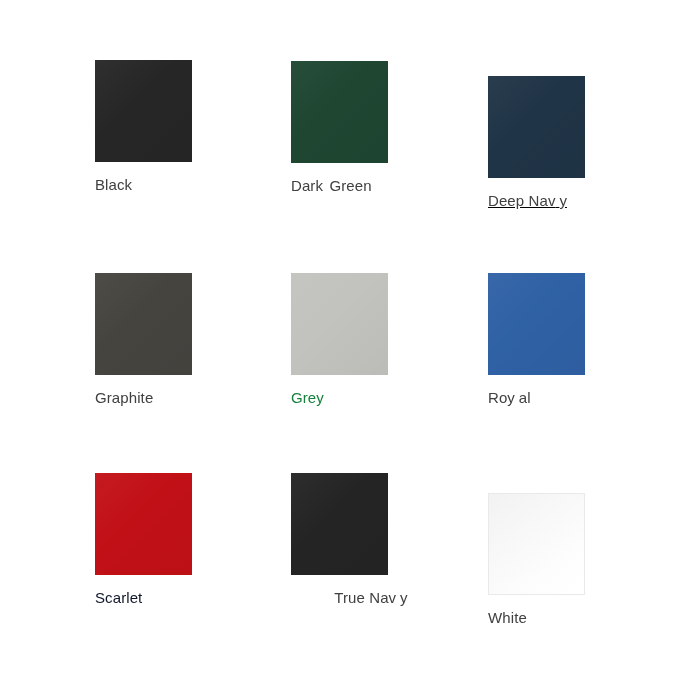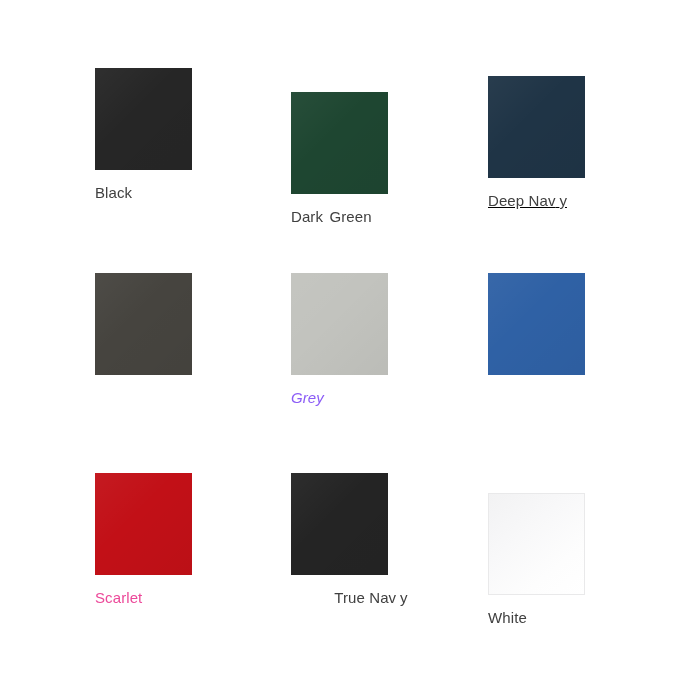--- a/index.html
+++ b/index.html
@@ -60,45 +60,47 @@
     letter-spacing: 2.6px;
   }
   .word-gap {
     letter-spacing: 2.2px;
   }
 </style>
 </head>
 <body>
 
 <div id="swatch-grid" style="background: rgb(255, 255, 255);">
-    <div class="swatch-cell" style="left: 95px; top: 68px;">
+    <div class="swatch-cell" style="left: 95px; top: 60px;">
       <div class="swatch-chip tinted" style="background-color: rgb(38, 38, 38);"></div>
       <div class="swatch-label" style="color: rgb(64, 64, 64);">Black</div>
     </div>
-    <div class="swatch-cell" style="left: 291px; top: 92px;">
+    <div class="swatch-cell" style="left: 291px; top: 61px;">
       <div class="swatch-chip tinted" style="background-color: rgb(30, 70, 49);"></div>
       <div class="swatch-label" style="color: rgb(64, 64, 64);"><span>Dark</span><span class="word-gap"> </span><span>Green</span></div>
     </div>
     <div class="swatch-cell" style="left: 488px; top: 76px; text-decoration: underline;">
       <div class="swatch-chip tinted" style="background-color: rgb(31, 52, 70);"></div>
       <div class="swatch-label" style="color: rgb(64, 64, 64);"><span>Deep Nav</span><span class="kern-gap"> </span><span>y</span></div>
     </div>
     <div class="swatch-cell" style="left: 95px; top: 273px;">
       <div class="swatch-chip tinted" style="background-color: rgb(70, 68, 63);"></div>
+      <div class="swatch-label" style="color: rgb(64, 64, 64);">Graphite</div>
     </div>
     <div class="swatch-cell" style="left: 291px; top: 273px;">
       <div class="swatch-chip tinted" style="background-color: rgb(194, 195, 190);"></div>
-      <div class="swatch-label" style="color: #8b5cf6; font-style: italic;">Grey</div>
+      <div class="swatch-label" style="color: #15803d;">Grey</div>
     </div>
     <div class="swatch-cell" style="left: 488px; top: 273px;">
       <div class="swatch-chip tinted" style="background-color: rgb(47, 97, 165);"></div>
+      <div class="swatch-label" style="color: rgb(64, 64, 64);"><span>Roy</span><span class="kern-gap"> </span><span>al</span></div>
     </div>
     <div class="swatch-cell" style="left: 95px; top: 473px;">
       <div class="swatch-chip tinted" style="background-color: rgb(194, 16, 23);"></div>
-      <div class="swatch-label" style="color: #ec4899;">Scarlet</div>
+      <div class="swatch-label" style="color: #0f172a;">Scarlet</div>
     </div>
     <div class="swatch-cell" style="left: 291px; top: 473px;">
       <div class="swatch-chip tinted" style="background-color: rgb(36, 36, 36);"></div>
       <div class="swatch-label" style="color: rgb(64, 64, 64); text-align: center;"><span>True Nav</span><span class="kern-gap"> </span><span>y</span></div>
     </div>
     <div class="swatch-cell" style="left: 488px; top: 493px;">
       <div class="swatch-chip paper" style="background-color: rgb(247, 247, 248);"></div>
       <div class="swatch-label" style="color: rgb(64, 64, 64);">White</div>
     </div>
   </div>

